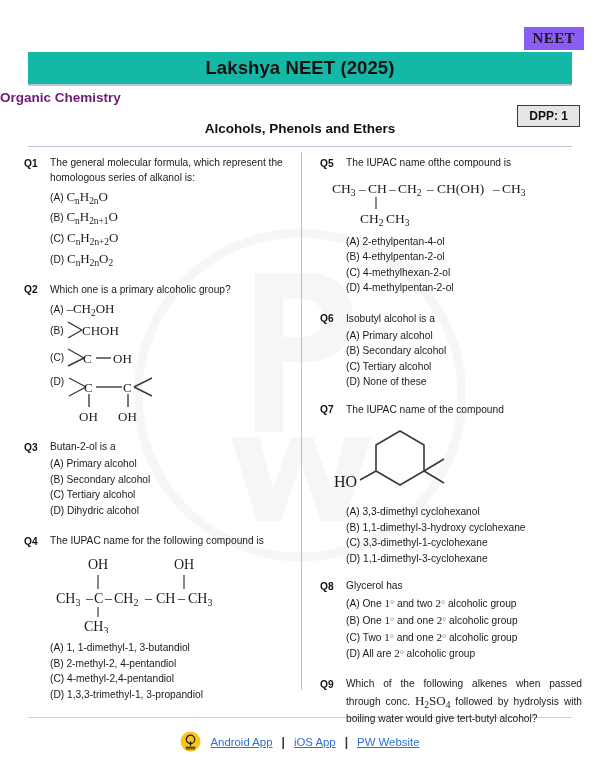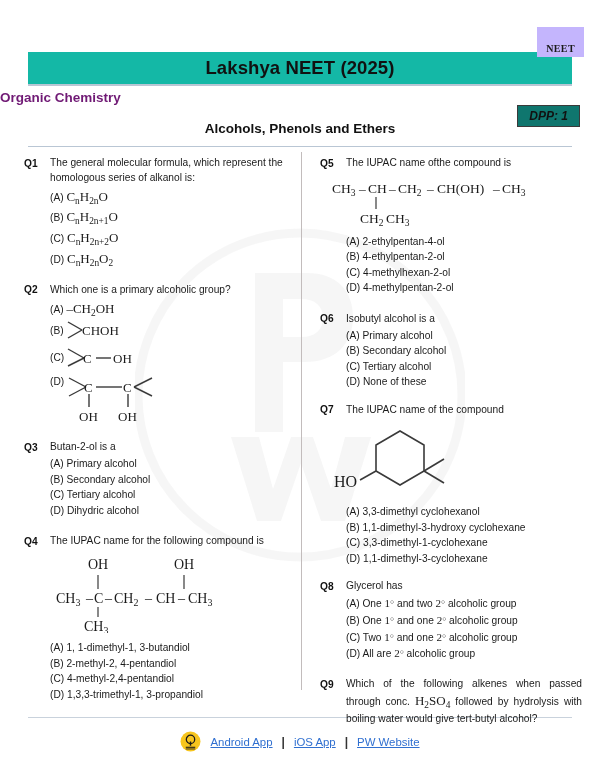--- a/index.html
+++ b/index.html
@@ -21,27 +21,27 @@
     left:135px; top:215px;
     width:330px; height:360px;
     pointer-events:none;
     z-index:0;
     opacity:.55;
   }
 
   
   .neet-badge {
     position:absolute; right:16px; top:27px;
-    background:#c4b5fd;
+    background:#8b5cf6;
     color:#1a1a1a;
     font-family:"Liberation Serif", serif;
     font-weight:bold;
-    font-size:10px;
+    font-size:15px;
     letter-spacing:.4px;
-    padding:16px 9px 3px 9px;
+    padding:3px 9px 3px 9px;
     z-index:5;
   }
 
   
   .title-bar {
     position:absolute; left:28px; top:52px;
     width:544px; height:32px;
     background:#14b8a6;
     display:flex; align-items:center; justify-content:center;
     z-index:3;
@@ -61,23 +61,22 @@
   }
   .chapter {
     position:absolute; left:0; top:121px; width:600px;
     text-align:center; font-size:13.5px; font-weight:bold; color:#111;
   }
   .dpp-box {
     position:absolute; right:20px; top:105px;
     border:1.4px solid #3a3a3a;
     padding:3px 11px;
     font-size:12px; font-weight:bold; color:#111;
-    background:#0f766e;
+    background:#e5e5e5;
     z-index:5;
-    font-style:italic;
   }
   .rule-header-bottom {
     position:absolute; left:28px; top:146px; width:544px; height:1.4px;
     background:#b9c6d4;
   }
 
   
   .col {
     position:absolute; top:156px;
     z-index:2;

